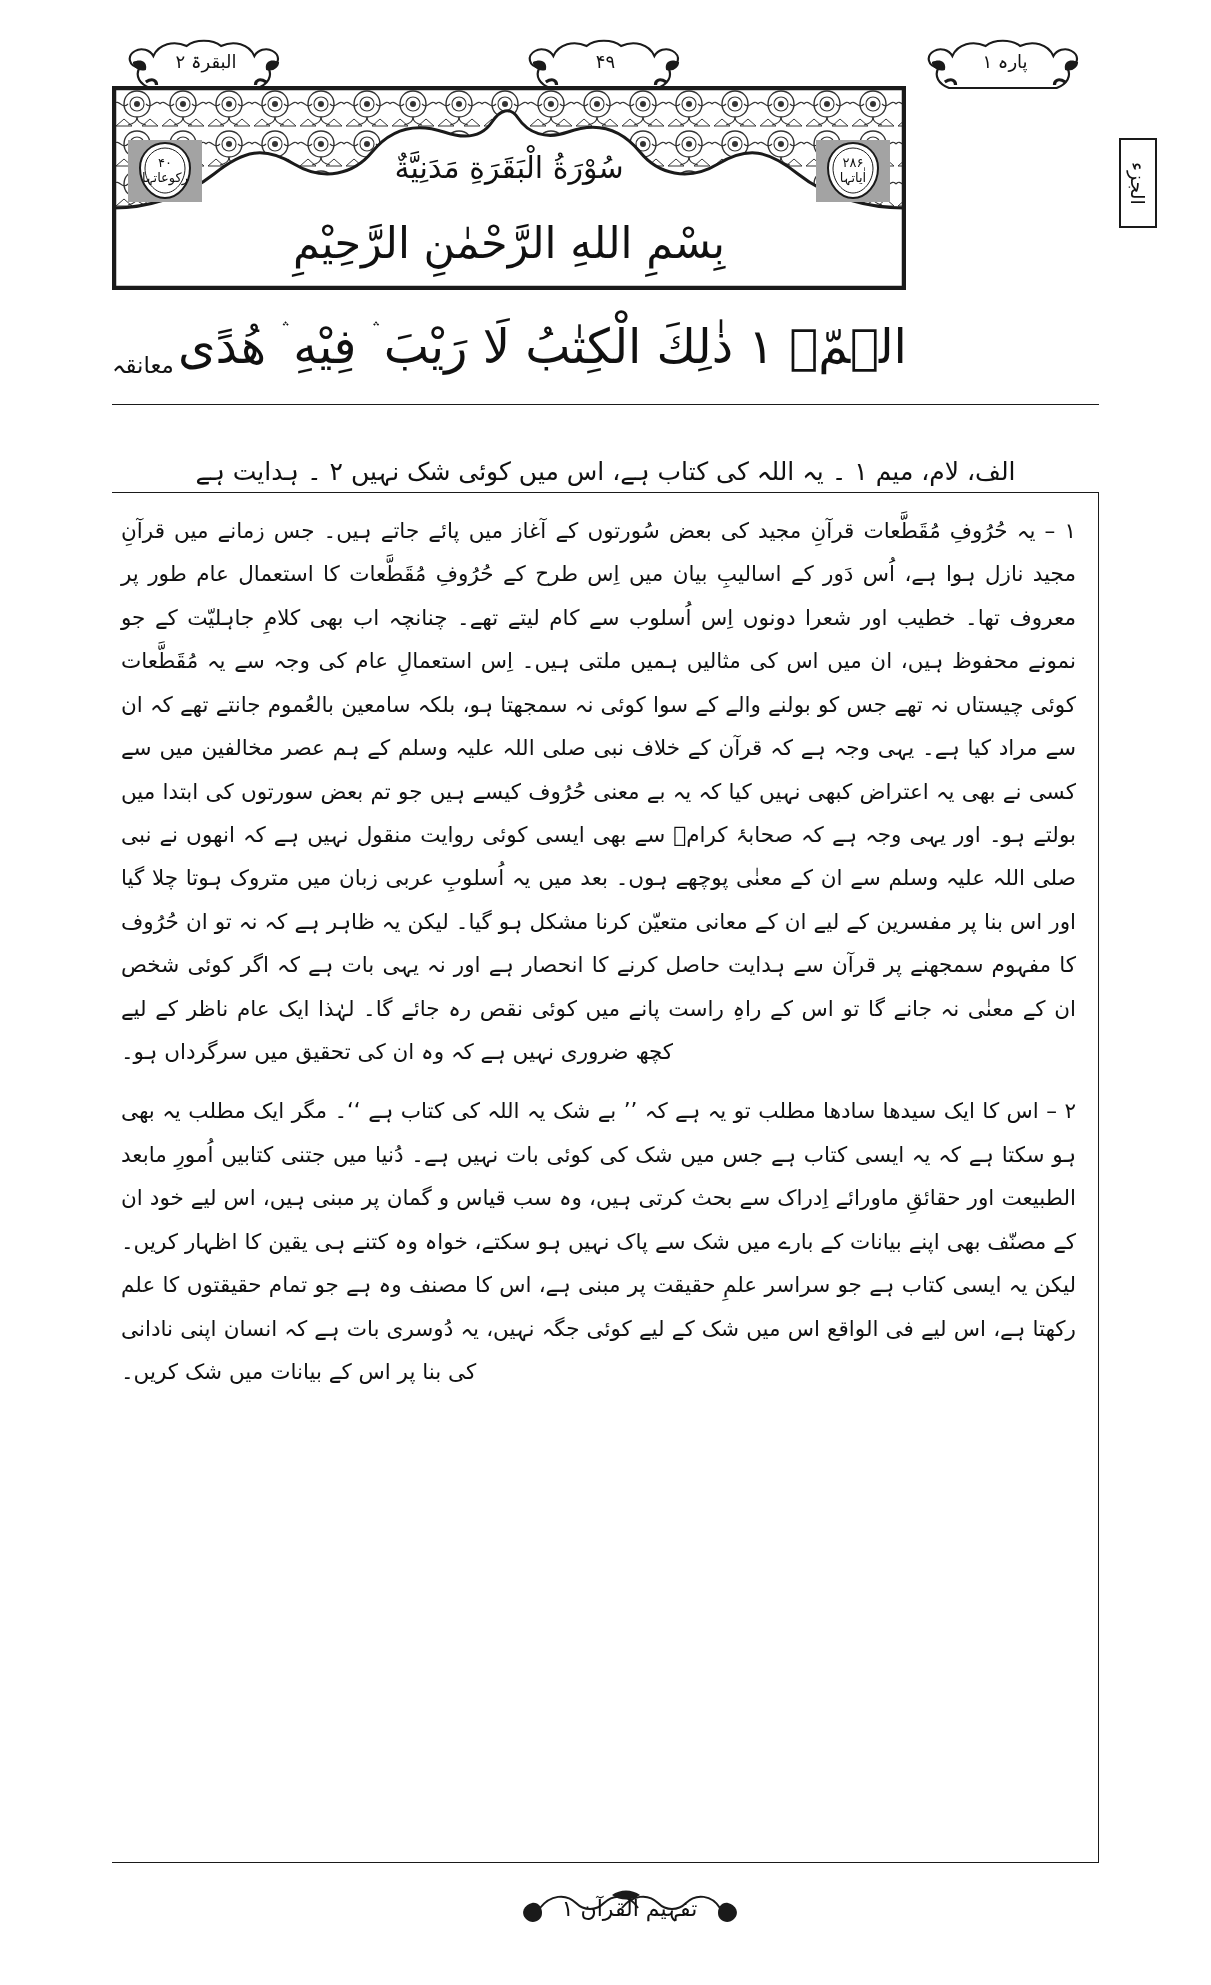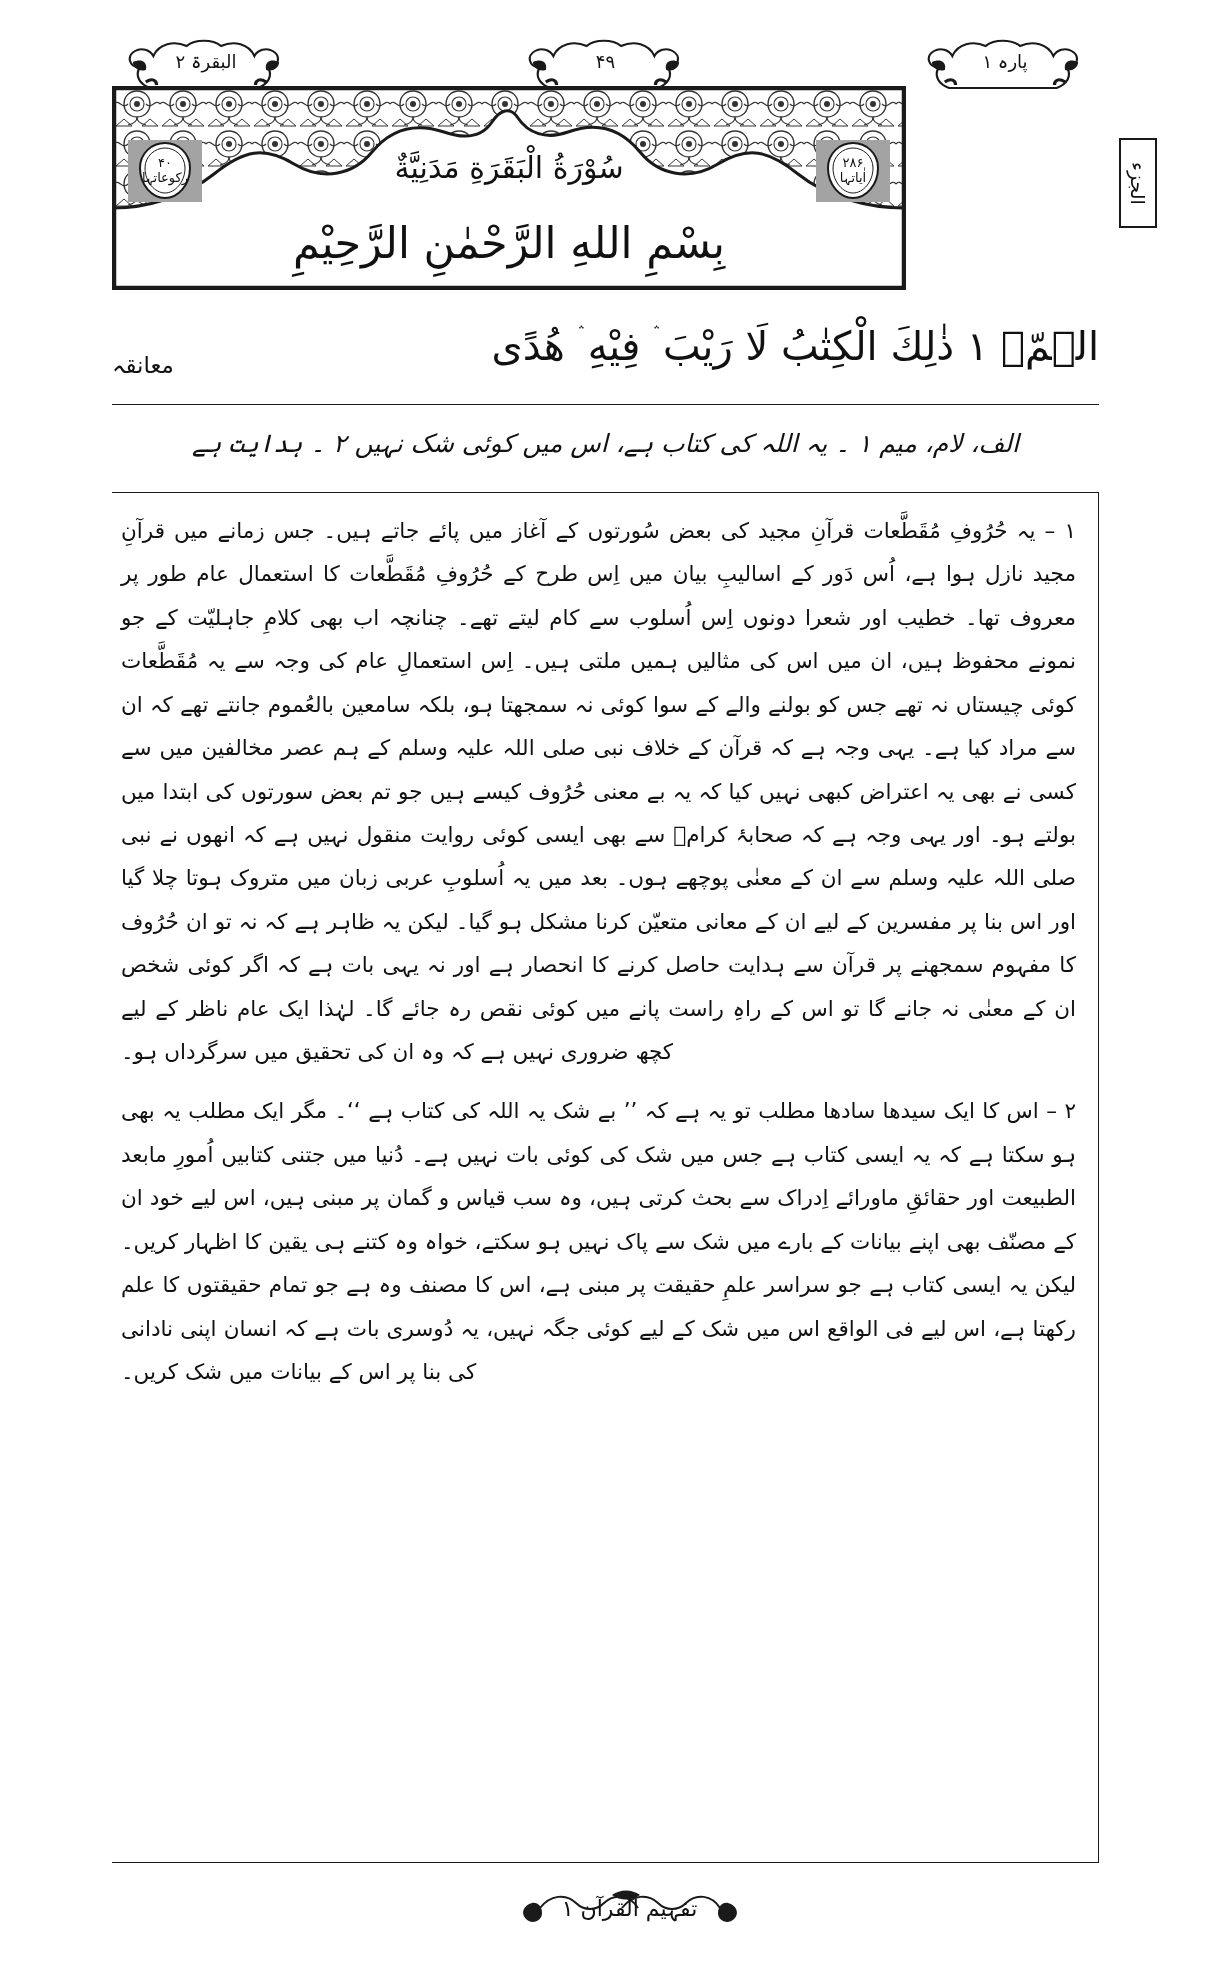--- a/index.html
+++ b/index.html
@@ -143,26 +143,26 @@
     top: 300px;
     left: 112px;
     right: 112px;
     height: 92px;
     display: flex;
     align-items: center;
     justify-content: flex-start;
     direction: rtl;
   }
   .verse-arabic {
-    font-size: 40px;
+    font-size: 48px;
     line-height: 1.35;
     letter-spacing: 2px;
     white-space: nowrap;
     flex: 1;
-    text-align: right;
+    text-align: left;
   }
   .verse-sidenote {
     font-size: 23px;
     white-space: nowrap;
     align-self: flex-end;
     padding-bottom: 14px;
     padding-right: 4px;
   }
 
   
@@ -173,29 +173,28 @@
     border-top: 1.5px solid #1a1a1a;
     height: 0;
   }
   .rule-1 { top: 404px; }
   .rule-2 { top: 492px; }
   .rule-bottom { top: 1862px; }
 
   
   .translation {
     position: absolute;
-    top: 396px;
+    top: 436px;
     left: 112px;
     right: 112px;
     height: 70px;
     display: flex;
-    align-items: flex-end;
+    align-items: center;
     justify-content: center;
     direction: rtl;
-    font-style: italic;
   }
   .translation-text {
     font-size: 25px;
     line-height: 1.8;
     letter-spacing: 0.4px;
     white-space: nowrap;
   }
 
   
   .commentary-rail {

